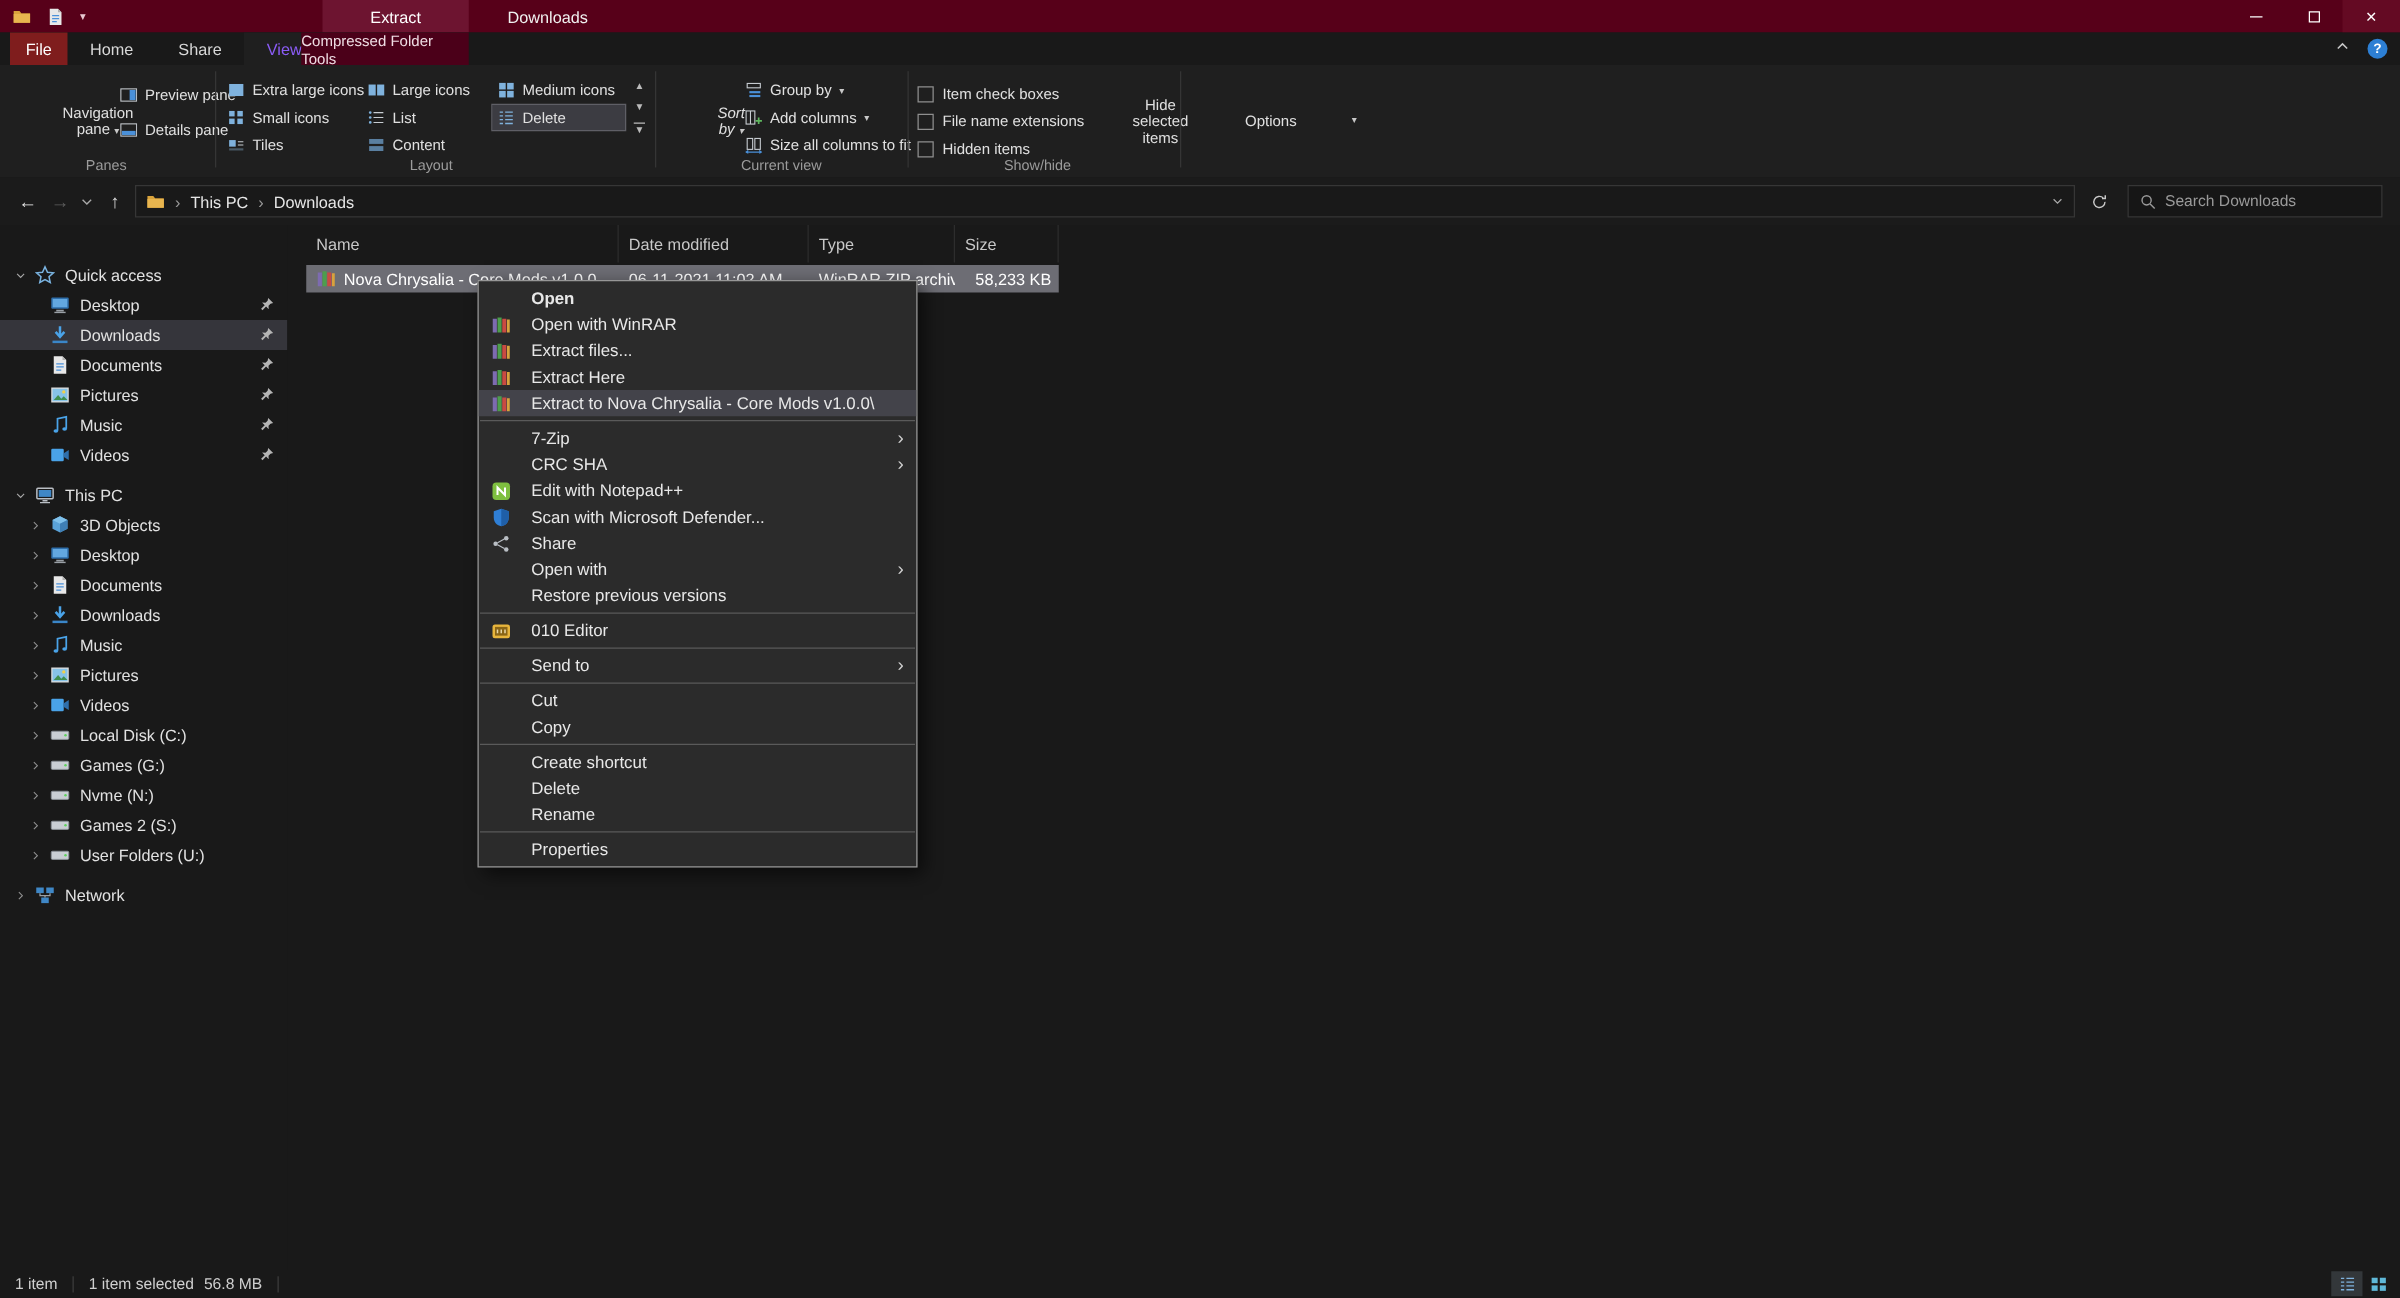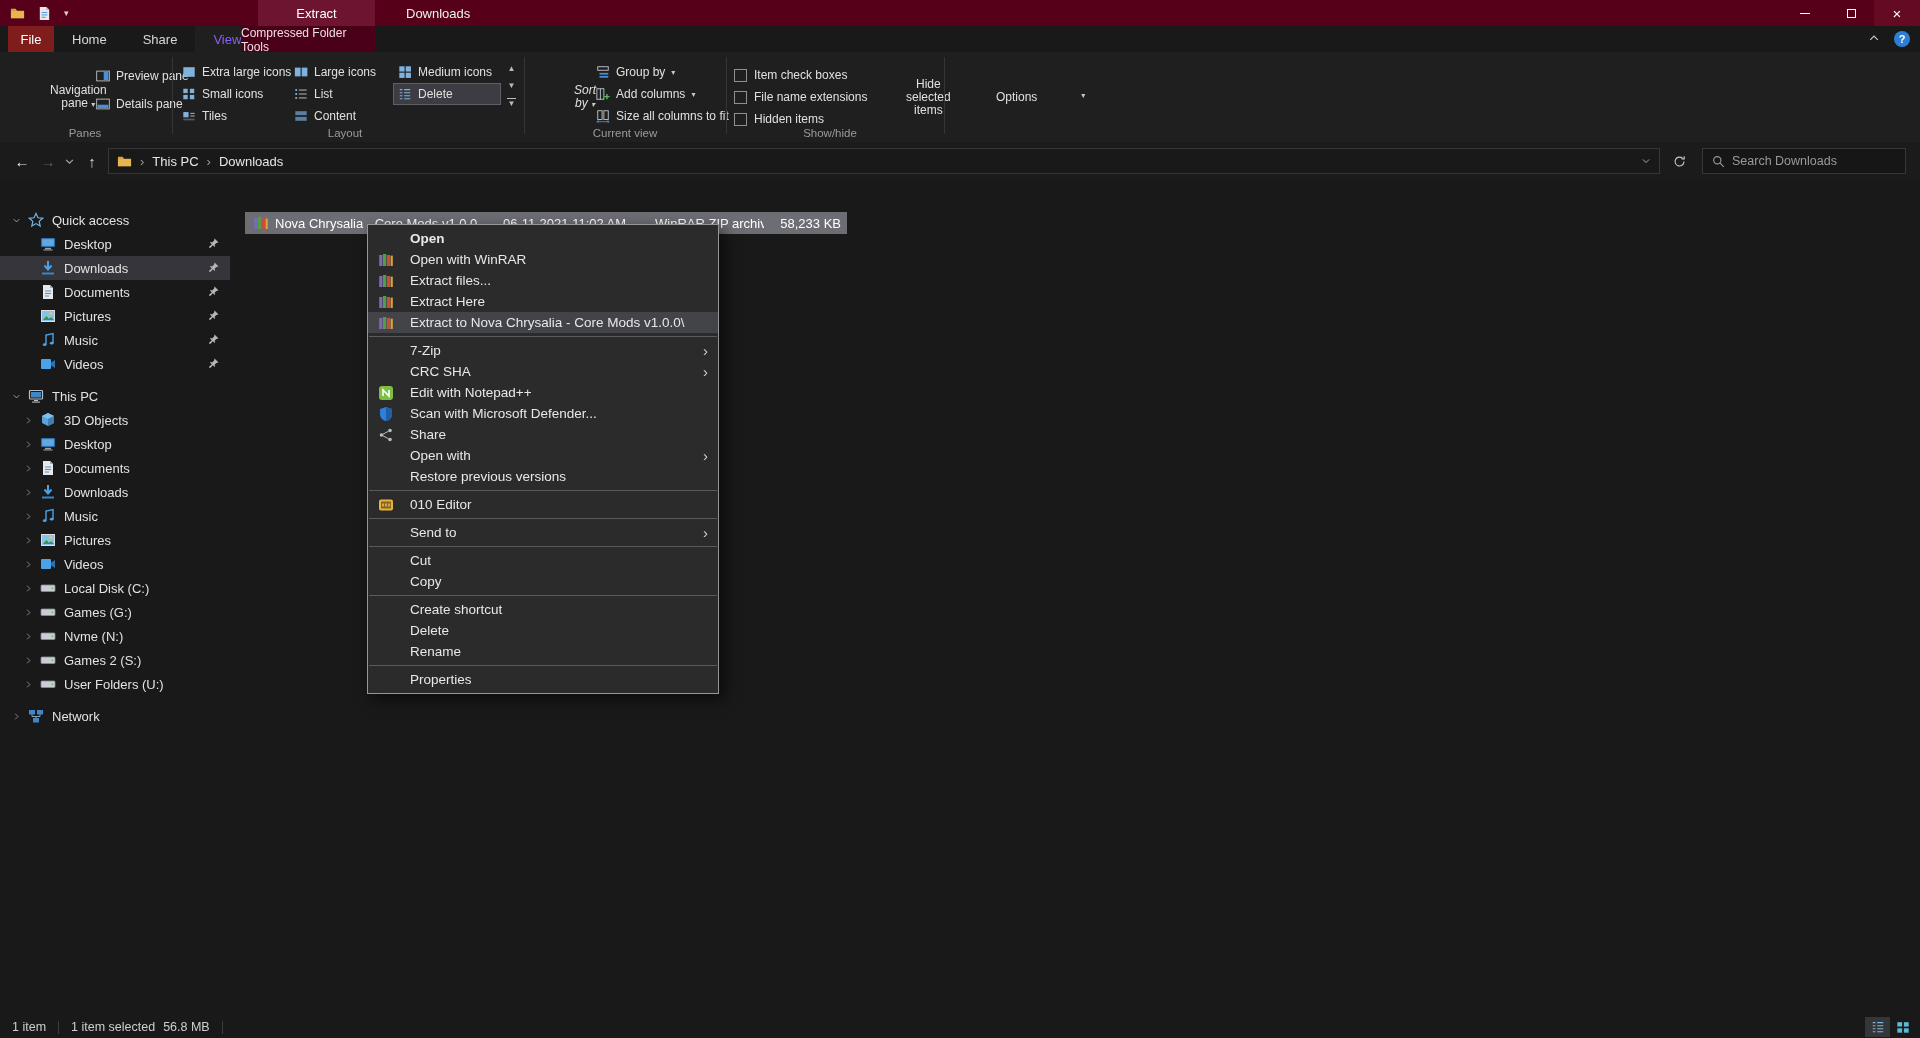--- a/index.html
+++ b/index.html
@@ -82,21 +82,21 @@
   .filearea { flex:1; position:relative; background:#191919; }
   .hdr { display:flex; height:30px; margin-left:15px; align-items:stretch; font-size:13px; color:#c8c8c8; }
   .hcell { display:flex; align-items:center; padding-left:8px; border-right:1px solid #2d2d2d; }
   .c-name { width:250px; } .c-date { width:152px; } .c-type { width:117px; } .c-size { width:83px; }
   .file-row { position:absolute; left:15px; top:32px; width:602px; height:22px; background:#6d6d74; color:#fff; display:flex; align-items:center; font-size:13px; }
   .fcell { padding-left:8px; display:flex; align-items:center; gap:6px; overflow:hidden; white-space:nowrap; }
   .fcell svg { width:16px; height:16px; flex:none; }
   .fcell.size { justify-content:flex-end; padding-right:6px; padding-left:0; }
 
   
-  .cmenu { position:absolute; left:367px; top:224px; width:352px; background:#2b2b2b; border:1px solid #969696; box-shadow:5px 5px 14px rgba(0,0,0,.6); padding:3px 0; z-index:30; font-size:13.5px; color:#e8e8e8; }
+  .cmenu { position:absolute; left:382px; top:224px; width:352px; background:#2b2b2b; border:1px solid #969696; box-shadow:5px 5px 14px rgba(0,0,0,.6); padding:3px 0; z-index:30; font-size:13.5px; color:#e8e8e8; }
   .mi { height:21px; display:flex; align-items:center; padding:0 10px; }
   .mi-ic { width:24px; height:16px; margin-right:8px; flex:none; display:flex; align-items:center; }
   .mi-ic svg { width:16px; height:16px; }
   .mi-label { flex:1; white-space:nowrap; }
   .mi.bold .mi-label { font-weight:bold; }
   .mi.hl { background:#43434a; }
   .mi-arrow { color:#cfcfcf; font-size:15px; line-height:1; }
   .msep { height:1px; background:#5a5a5a; margin:3px 1px; }
 
   
@@ -728,20 +728,34 @@
               <use href="#i-chev-r"></use>
             </svg></span>
         <svg class="ic">
             <use href="#i-network"></use>
           </svg>
         <span>Network</span>
       </div>
     </div>
 
     <div class="filearea">
+      <div class="hdr">
+        <div class="hcell c-name">
+            <span>Name</span>
+          </div>
+        <div class="hcell c-date">
+            <span>Date modified</span>
+          </div>
+        <div class="hcell c-type">
+            <span>Type</span>
+          </div>
+        <div class="hcell c-size">
+            <span>Size</span>
+          </div>
+      </div>
       <div class="file-row">
         <div class="fcell c-name">
           <svg>
               <use href="#i-books"></use>
             </svg>
           <span>Nova Chrysalia - Core Mods v1.0.0</span>
         </div>
         <div class="fcell c-date">06-11-2021 11:02 AM</div>
         <div class="fcell c-type">WinRAR ZIP archive</div>
         <div class="fcell c-size size">58,233 KB</div>

